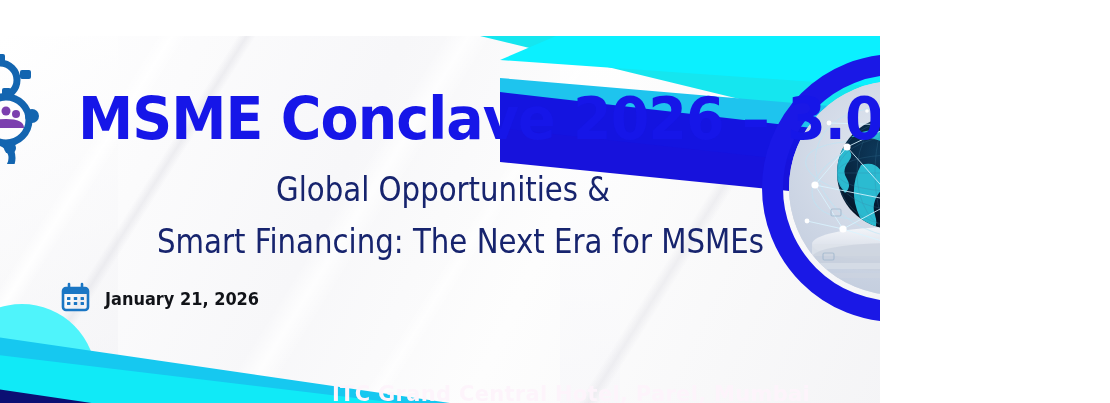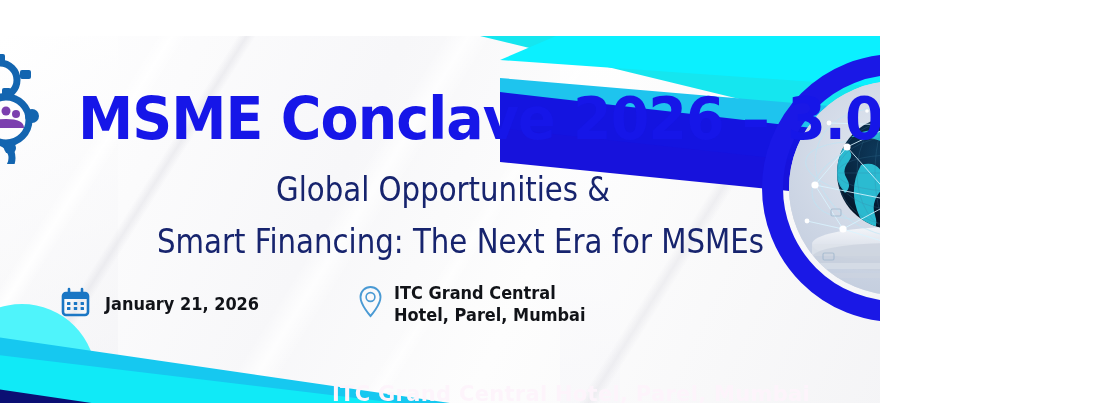--- a/index.html
+++ b/index.html
@@ -354,31 +354,18 @@
       </span>
       <span style="width:14px;display:inline-block;"></span>
       <span class="info-text">January 21, 2026</span>
     </div>
 
     <div class="gap-a"></div>
 
 
     <div class="gap-b"></div>
 
-    <div class="info-item">
-      <span class="info-icon">
-        <svg width="29" height="36" viewBox="0 0 29 36">
-          <path d="M14.5 3 a10 10 0 0 1 10 10 c0 8 -10 19 -10 19 S4.5 21 4.5 13 a10 10 0 0 1 10 -10z" fill="none" stroke="#4a9ad4" stroke-width="1.9"></path>
-          <circle cx="14.5" cy="13" r="4.4" fill="none" stroke="#4a9ad4" stroke-width="1.6"></circle>
-        </svg>
-      </span>
-      <span style="width:9px;display:inline-block;"></span>
-      <span style="display:inline-block;">
-        <span class="info-text" style="display:block;">ITC Grand Central</span>
-        <span class="info-text" style="display:block;">Hotel, Parel, Mumbai</span>
-      </span>
-    </div>
 
   </div>
 
   <div class="ghost">ITC Grand Central Hotel, Parel, Mumbai</div>
 
 </div>
 
 </body></html>

